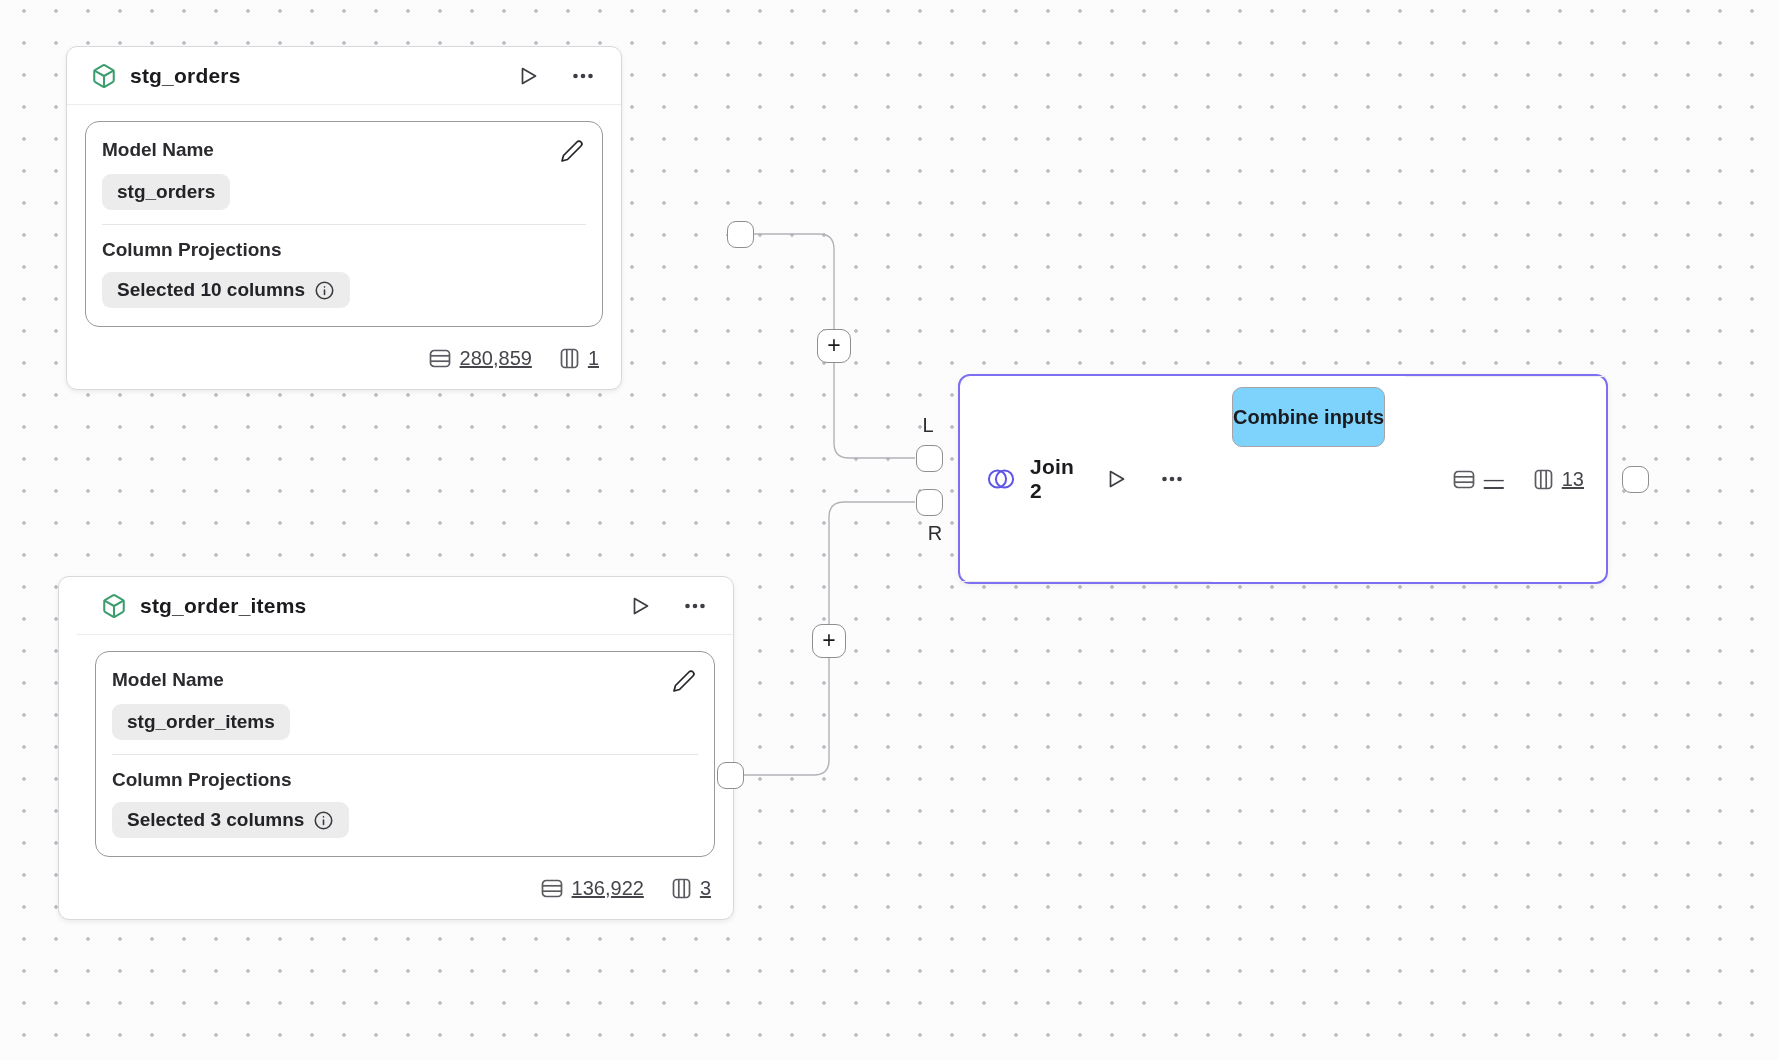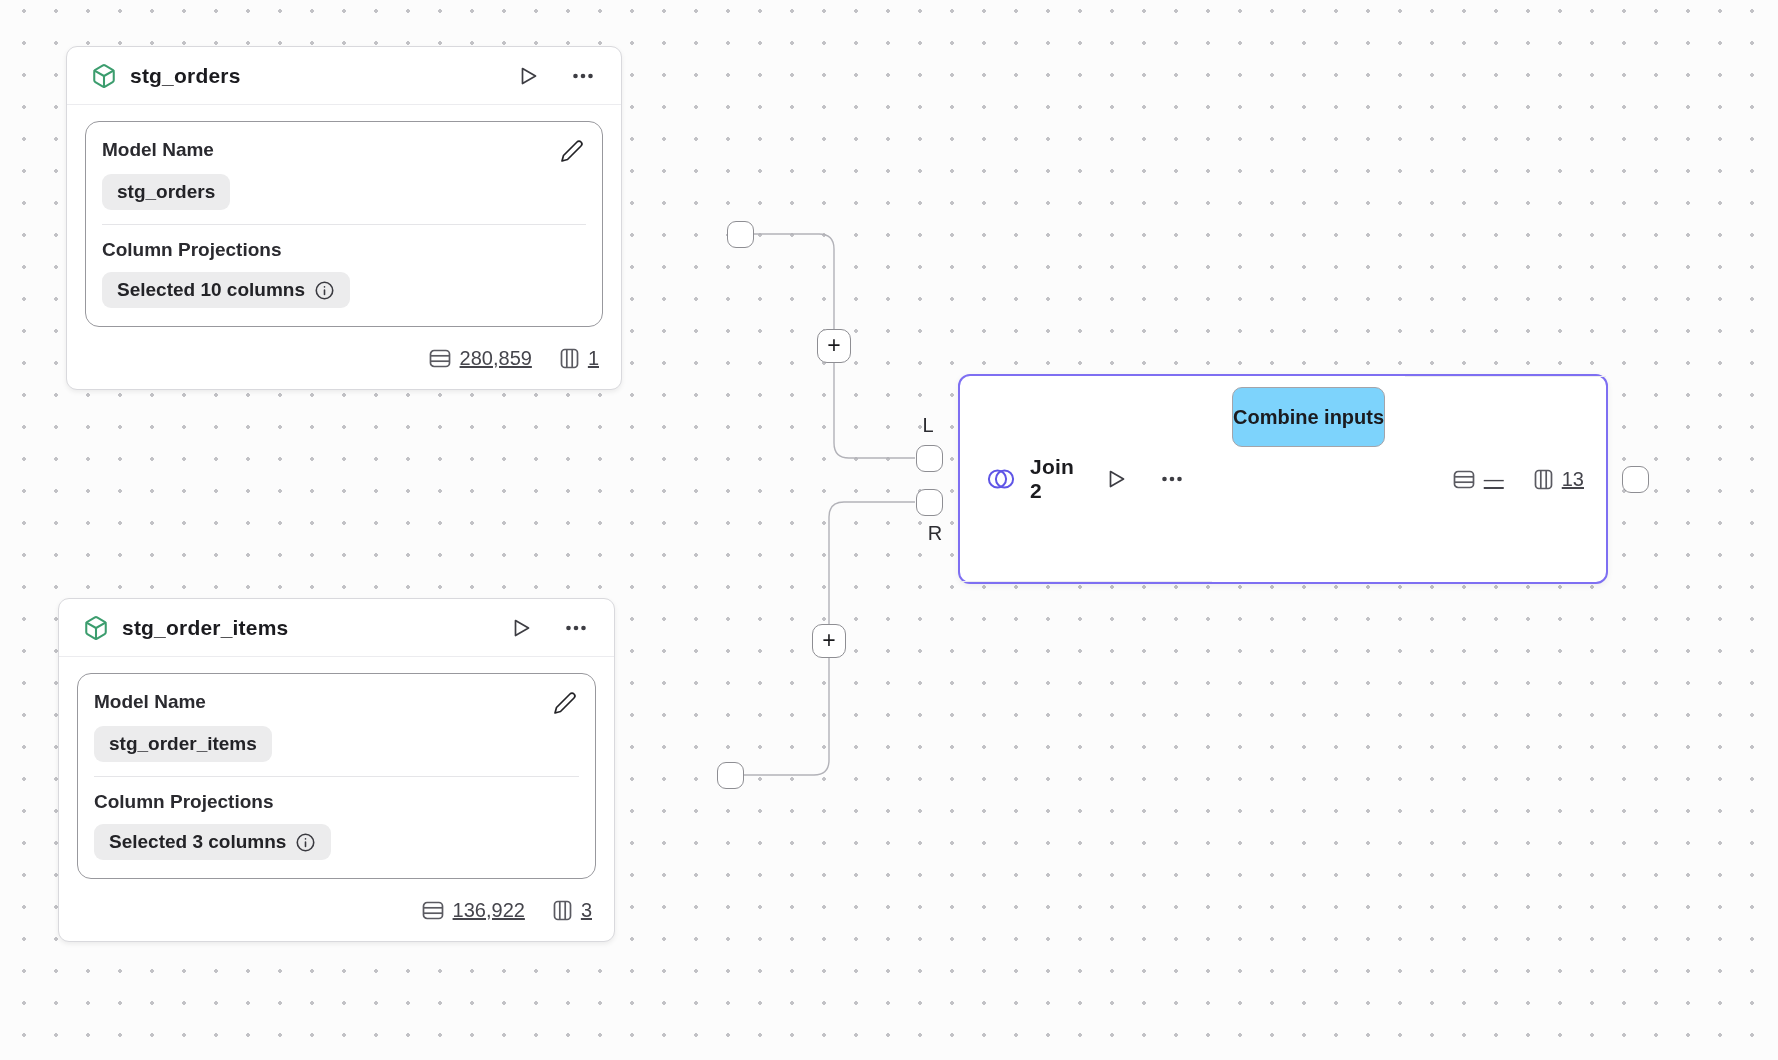--- a/index.html
+++ b/index.html
@@ -182,21 +182,21 @@
             <rect x="1.5" y="1.5" width="16" height="18" rx="3.4"></rect>
             <line x1="6.8" y1="1.5" x2="6.8" y2="19.5"></line>
               <line x1="12.2" y1="1.5" x2="12.2" y2="19.5"></line>
           </svg>
         </span>
         <span>1</span>
       </span>
     </div>
   </div>
 
-  <div class="node" style="left:58px; top:598px; width:557px; height:344px;">
+  <div class="node" style="left:58px; top:576px; width:676px; height:344px;padding-left:18px;">
     <div class="node-header">
       <span>
         <svg width="26" height="26" viewBox="0 0 24 24" fill="none" stroke="#3c9d6e" stroke-width="1.9" stroke-linecap="round" stroke-linejoin="round">
           <path d="M21 16V8a2 2 0 0 0-1-1.73l-7-4a2 2 0 0 0-2 0l-7 4A2 2 0 0 0 3 8v8a2 2 0 0 0 1 1.73l7 4a2 2 0 0 0 2 0l7-4A2 2 0 0 0 21 16z"></path>
           <polyline points="3.27 6.96 12 12.01 20.73 6.96"></polyline>
             <line x1="12" y1="22.08" x2="12" y2="12"></line>
         </svg>
       </span>
       <span class="node-title">stg_order_items</span>
       <span class="hspacer"></span>

